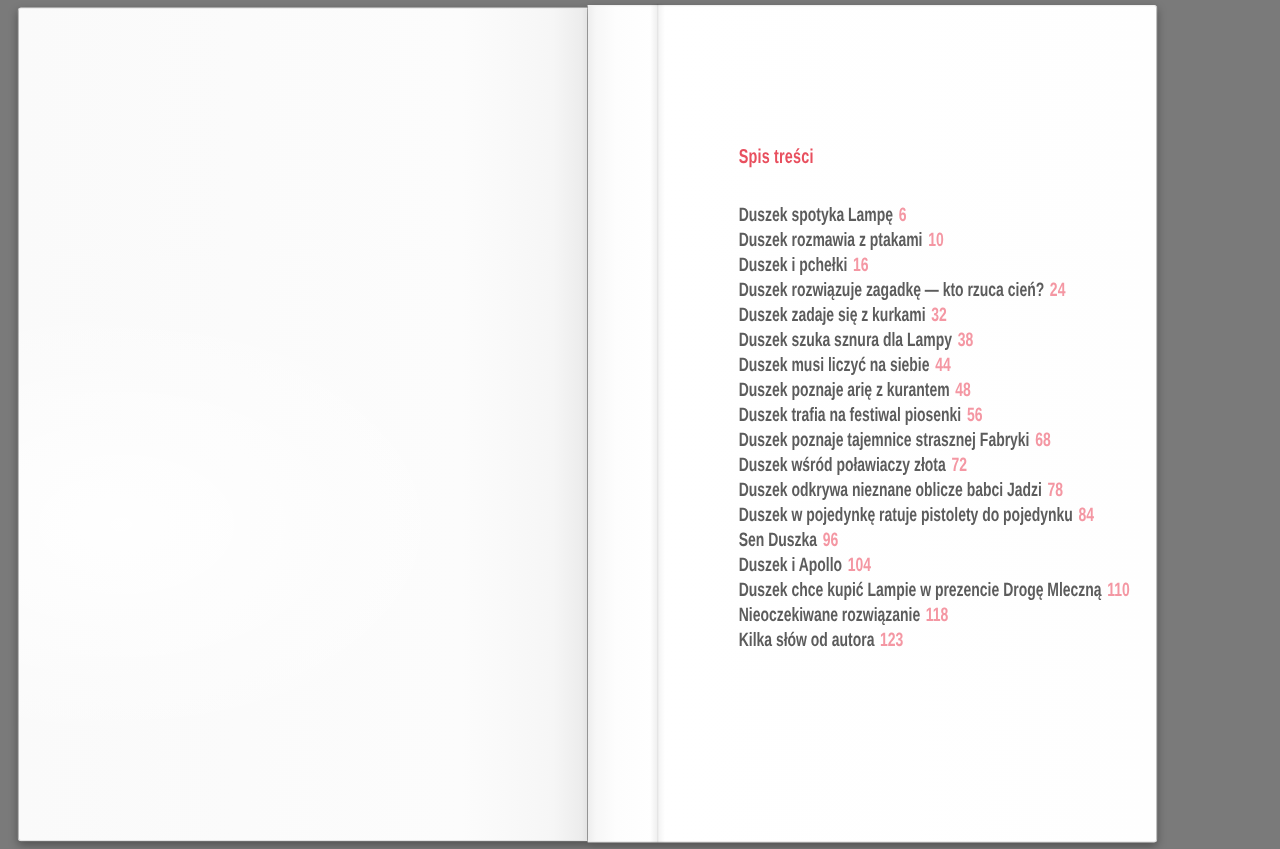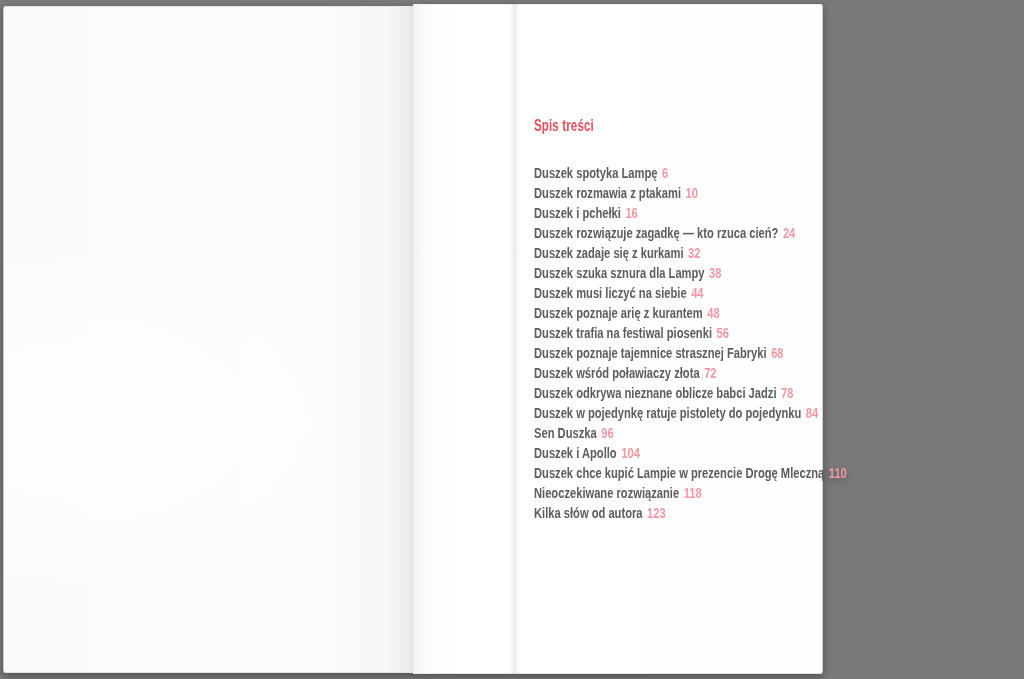--- a/index.html
+++ b/index.html
@@ -9,23 +9,23 @@
   body {
     width: 1024px;
     height: 679px;
     background: #7a7a7a;
     overflow: hidden;
     position: relative;
     font-family: "Liberation Sans", sans-serif;
   }
   .book-spread {
     position: absolute;
-    left: 3px;
+    left: 14px;
     top: 3px;
-    width: 820px;
+    width: 912px;
     height: 671px;
     display: flex;
     filter: drop-shadow(0 3px 4px rgba(0,0,0,0.35));
   }
   .page {
     position: relative;
     width: 508px;
     height: 100%;
     box-sizing: border-box;
   }

